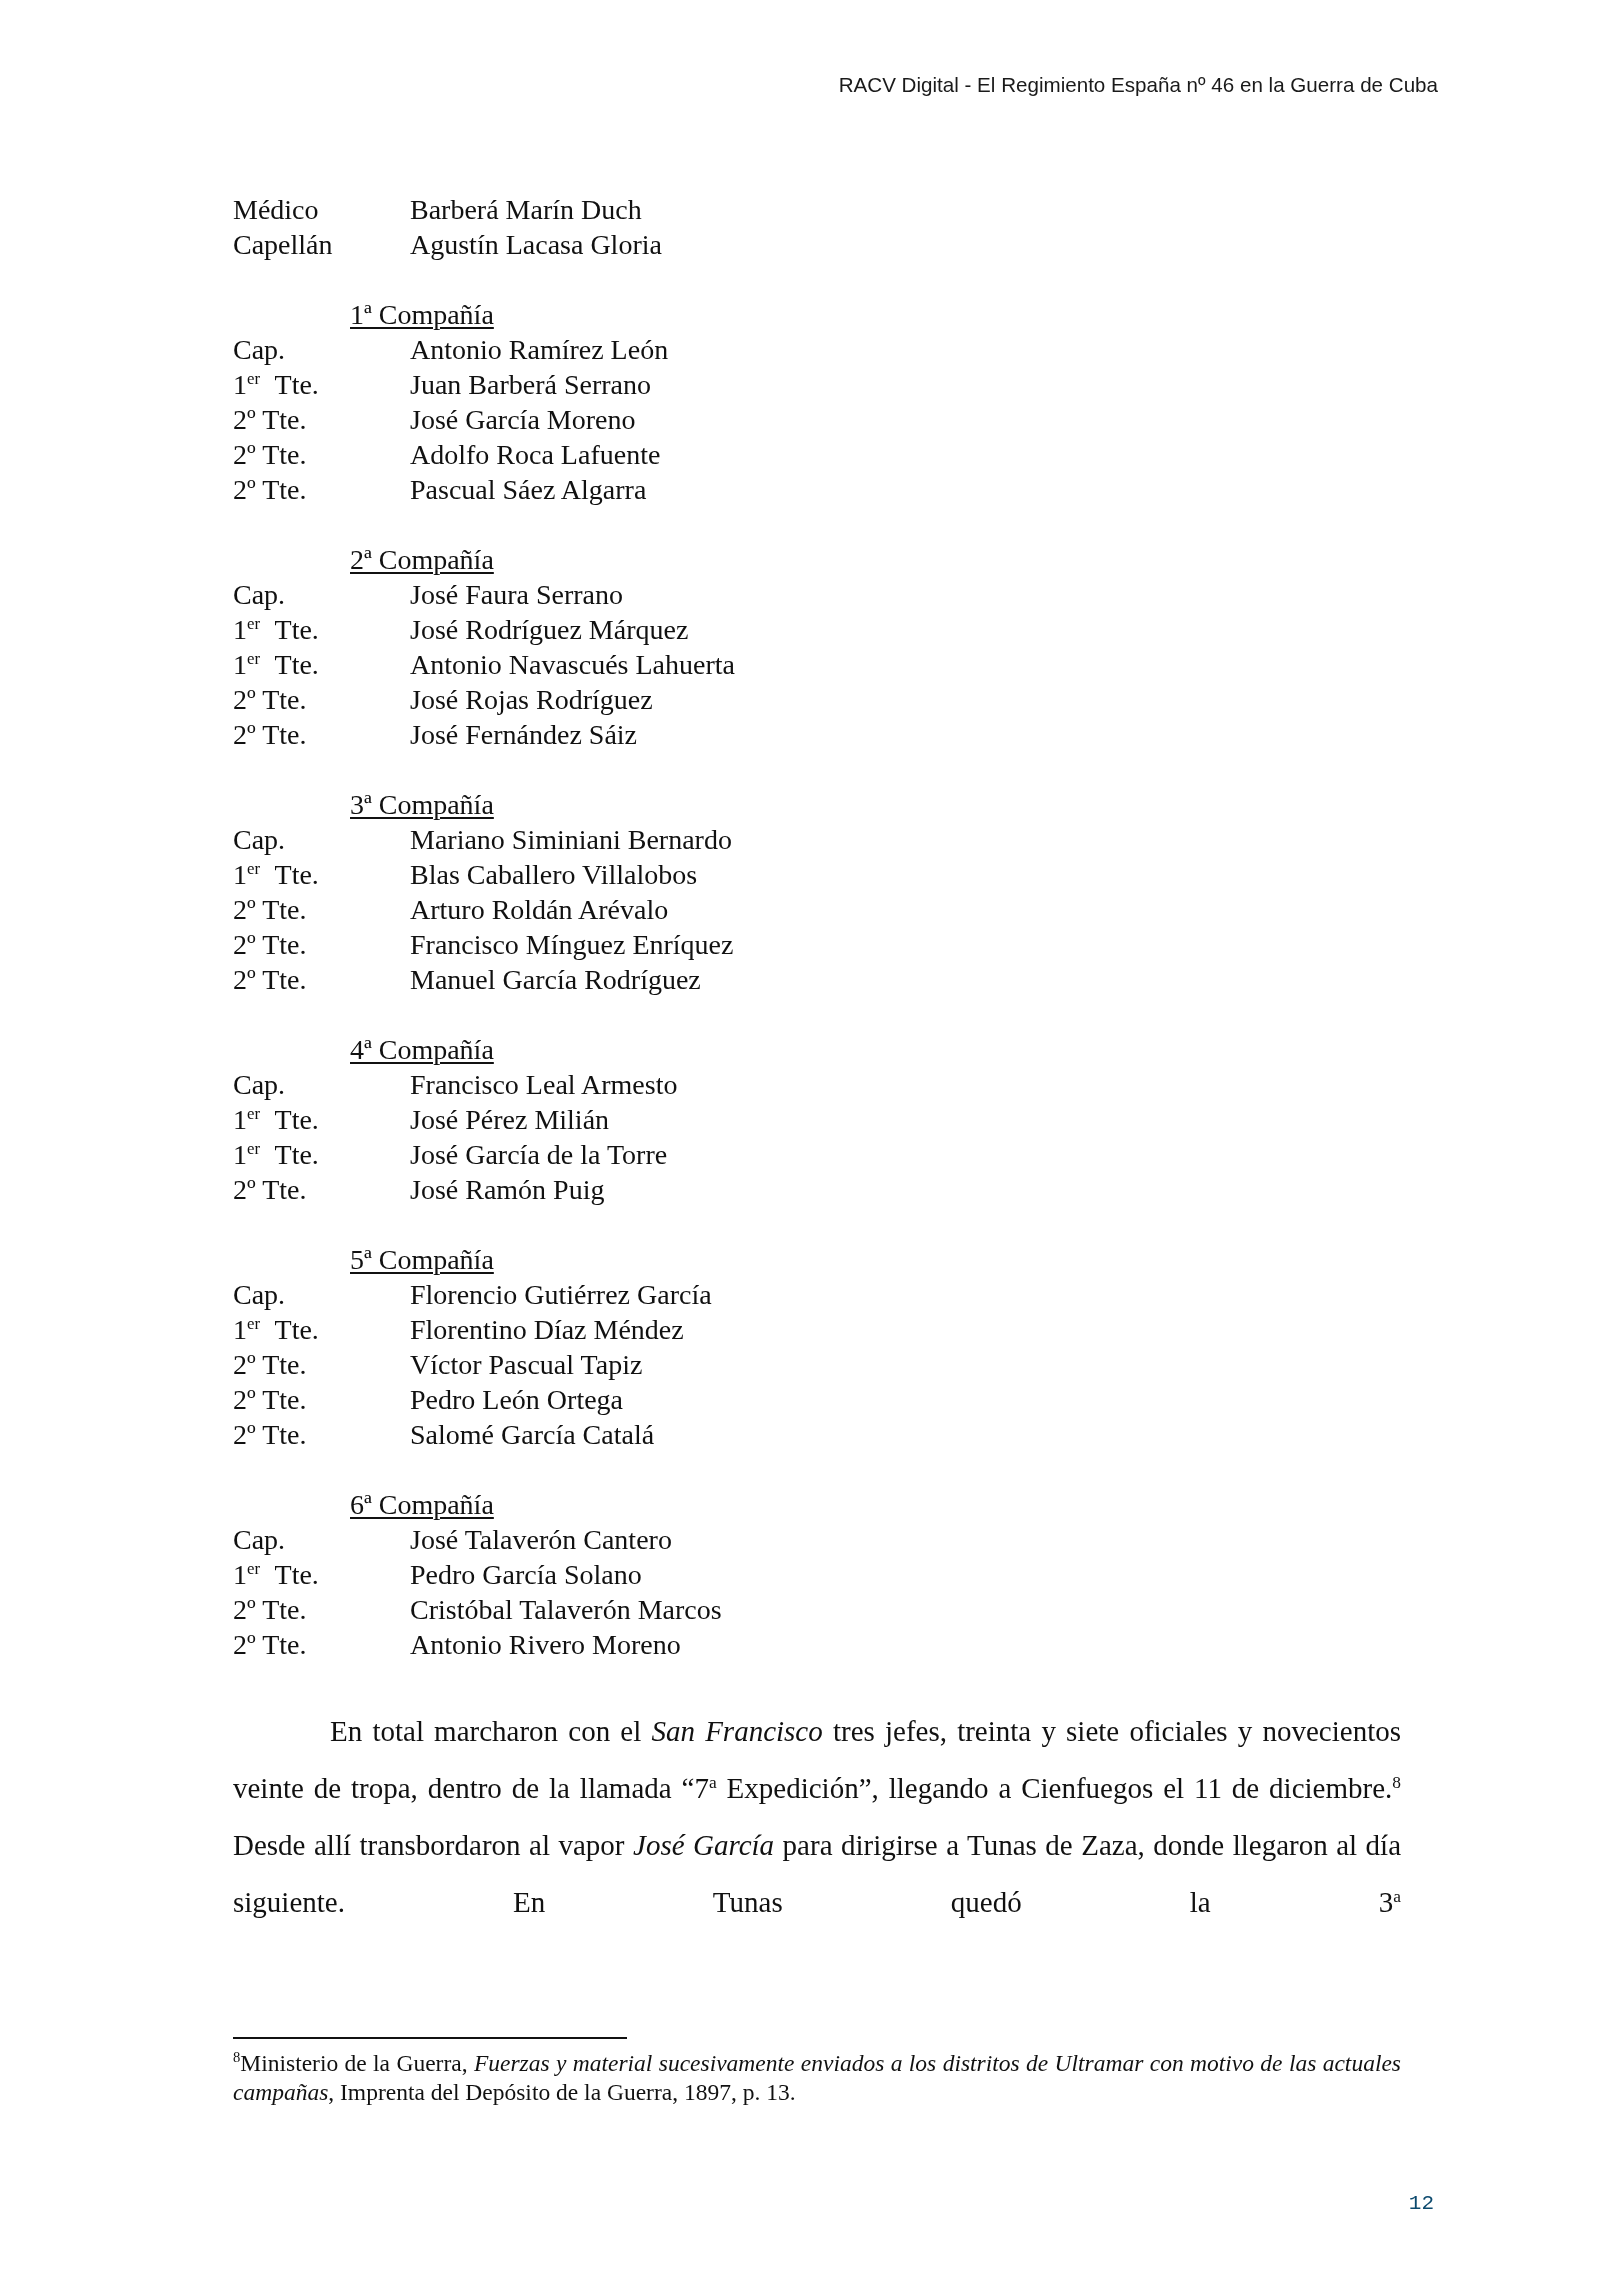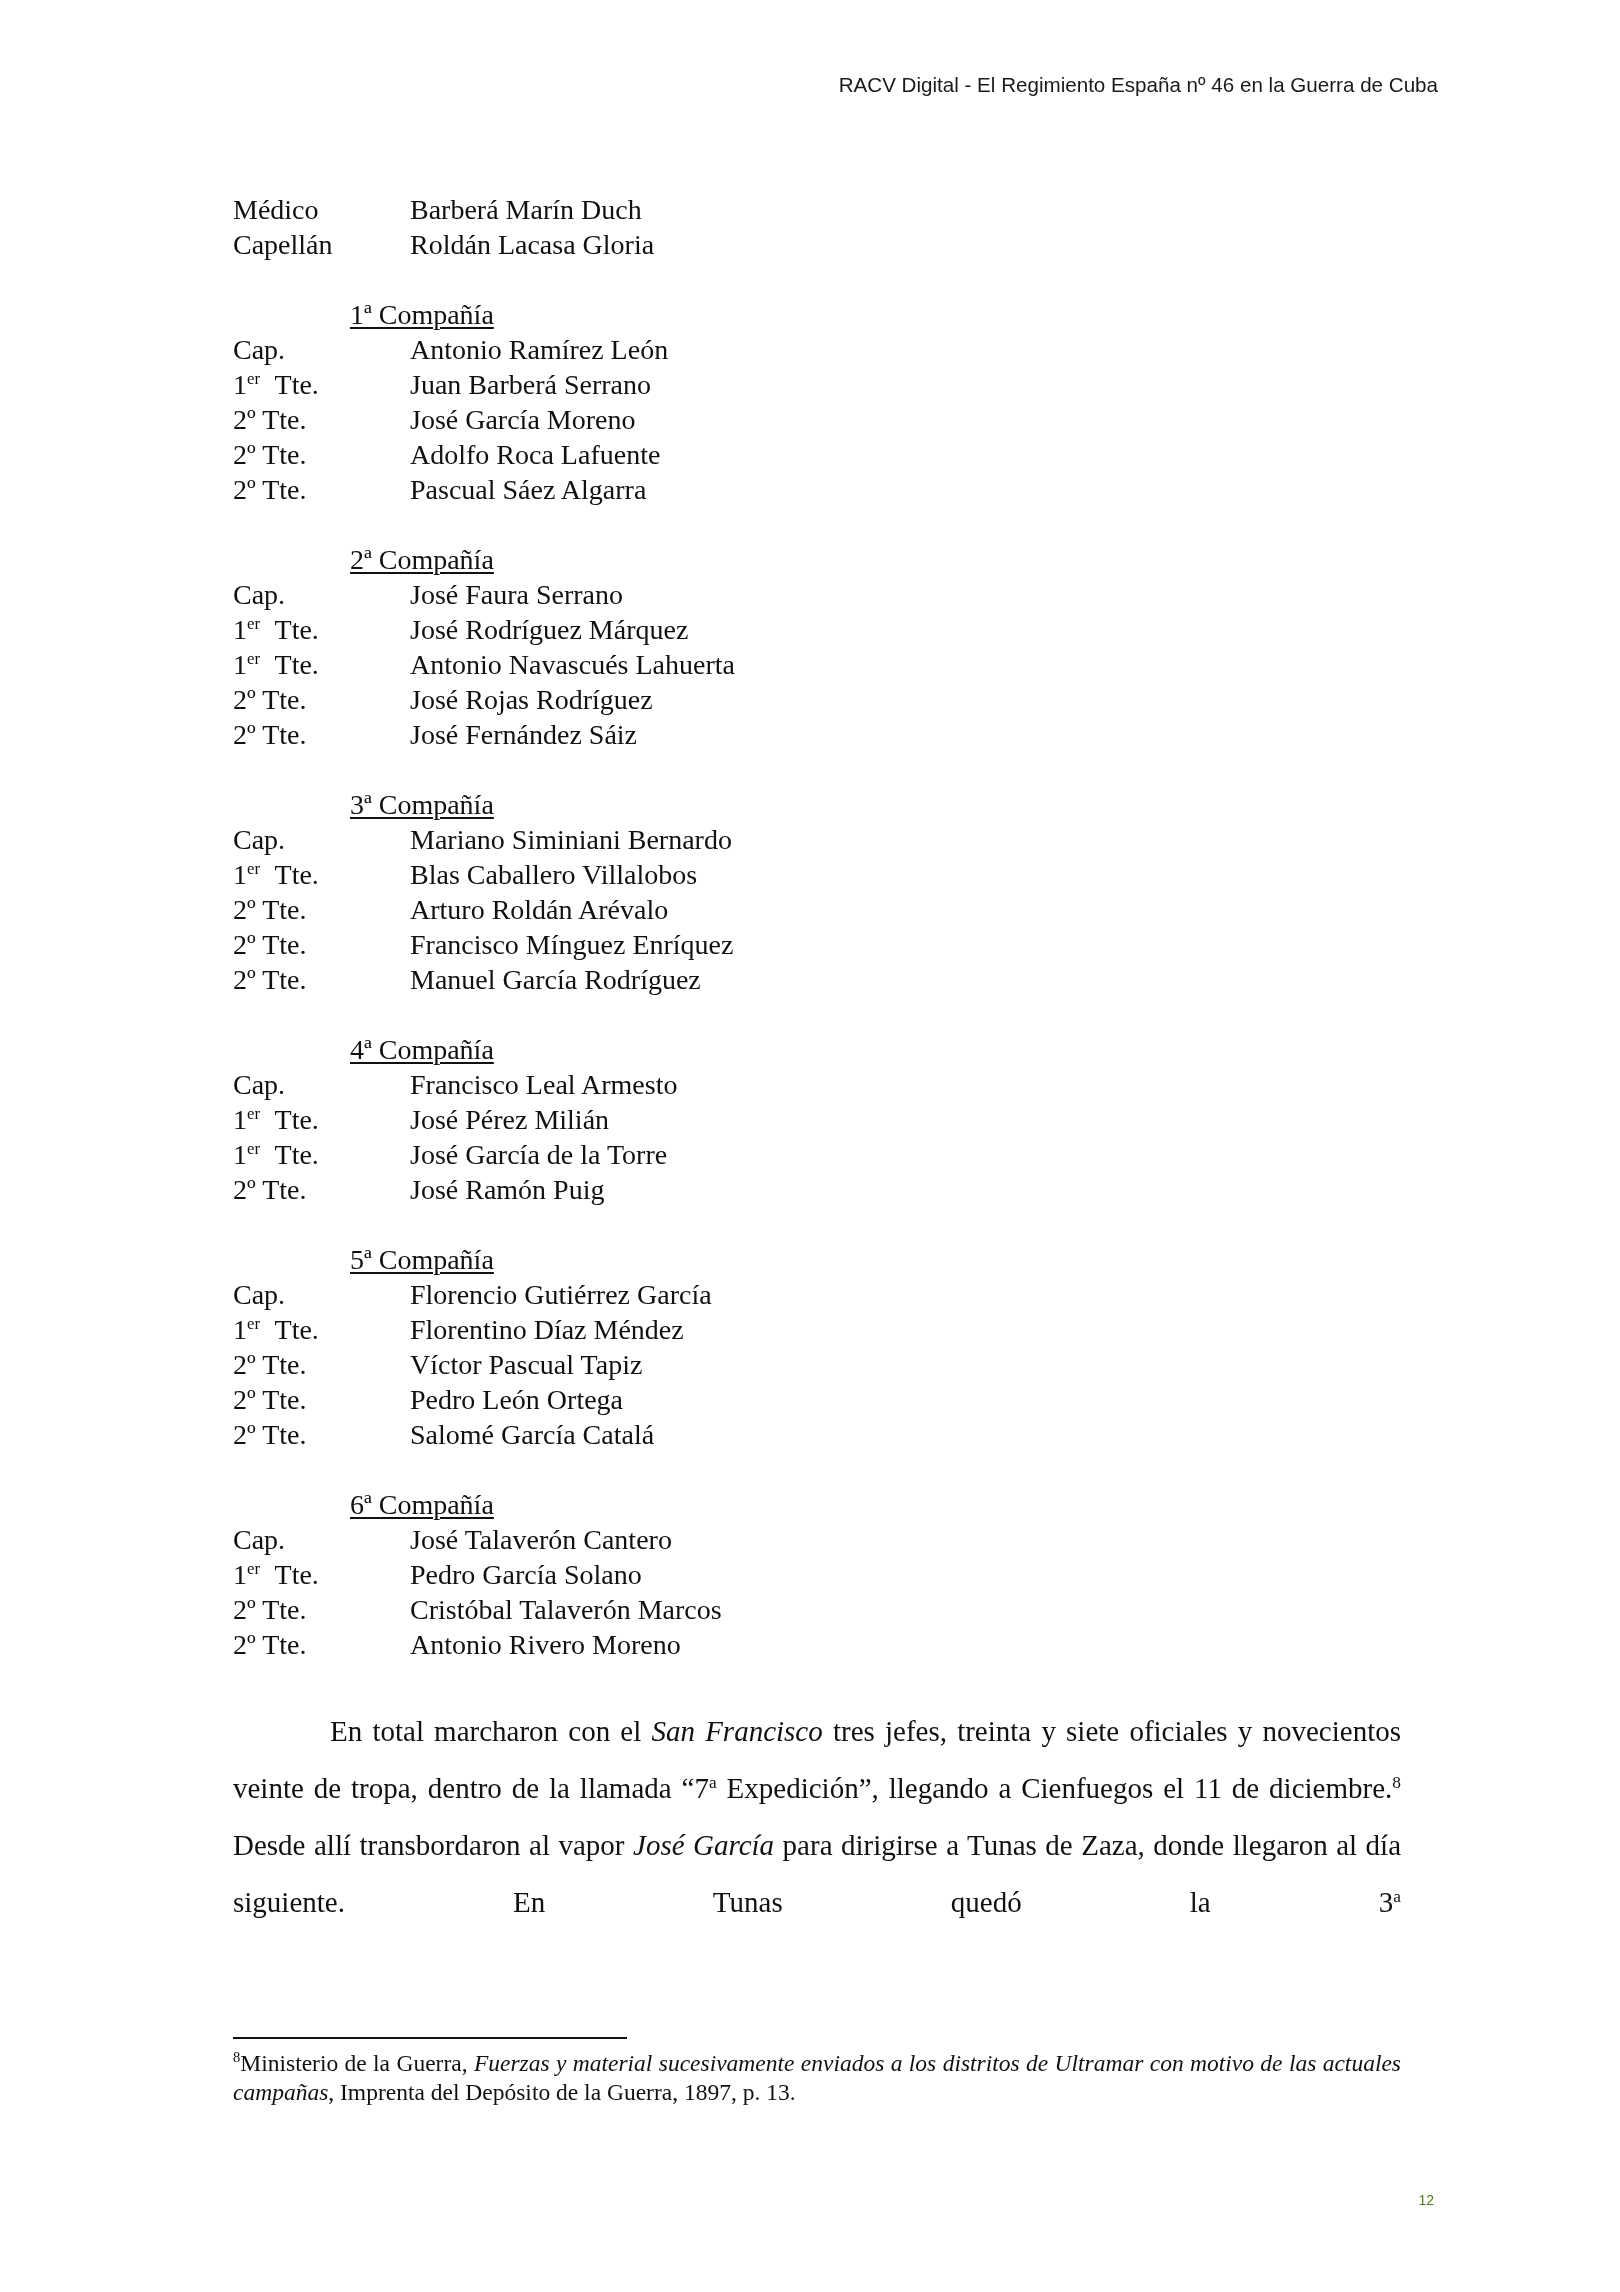--- a/index.html
+++ b/index.html
@@ -30,36 +30,36 @@
     position: absolute; left: 233px; top: 2037px; width: 394px; height: 2px; background: #111;
   }
   .footnote {
     position: absolute; left: 233px; top: 2049px; width: 1168px;
     font-family: "Liberation Serif", serif; font-size: 23.5px; line-height: 29px;
     text-align: justify; margin: 0;
   }
   .footnote sup { font-size: 62%; top: -0.65em; }
   .pagenum {
     position: absolute; top: 2192px; right: 186px;
-    font-family: Liberation Sans, sans-serif; font-size: 14px; color: #4d7c0f;
+    font-family: Liberation Mono, monospace; font-size: 21px; color: #0c4a6e;
   }
 </style>
 </head>
 <body>
 
 <div class="header">RACV Digital - El Regimiento España nº 46 en la Guerra de Cuba</div>
 
 <div class="roster">
   <div class="row">
     <span class="lbl">Médico</span>
     <span class="nm">Barberá Marín Duch</span>
   </div>
   <div class="row">
     <span class="lbl">Capellán</span>
-    <span class="nm">Roldán Lacasa Gloria</span>
+    <span class="nm">Agustín Lacasa Gloria</span>
   </div>
   <div id="companies">
       <div class="gap"></div>
       <div class="heading">
         <span>1ª Compañía</span>
       </div>
       <div class="row">
         <span class="lbl"><span></span><span>Cap.</span></span>
         <span class="nm">Antonio Ramírez León</span>
       </div>

